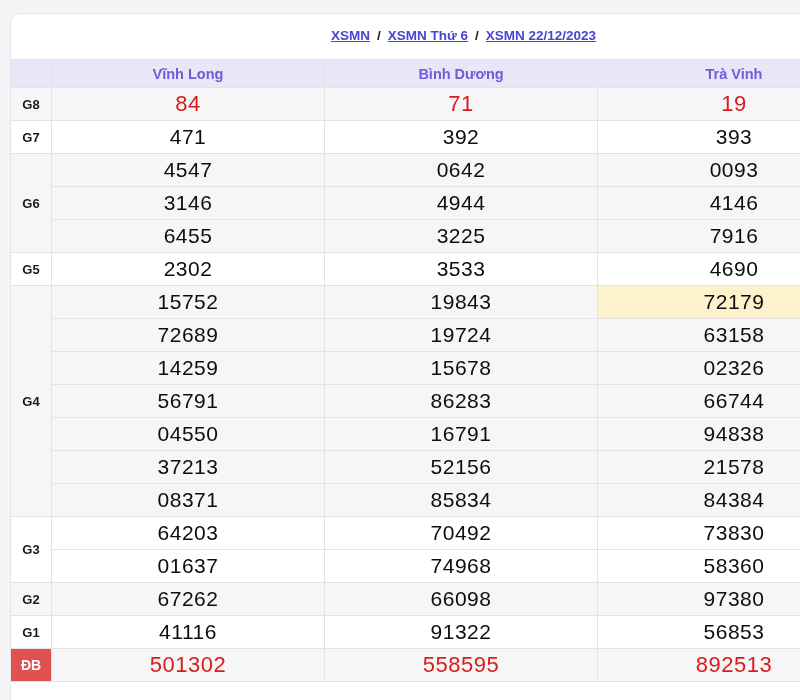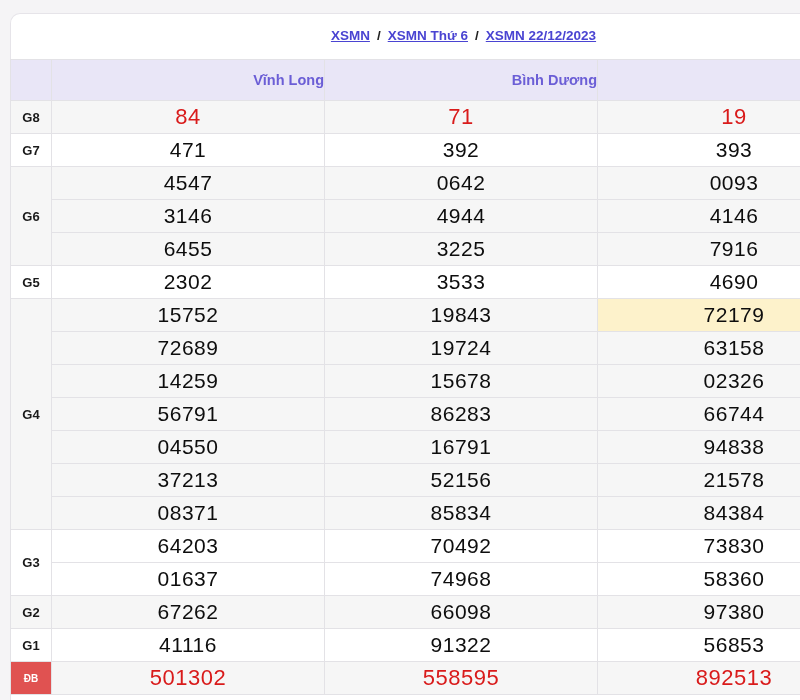--- a/index.html
+++ b/index.html
@@ -44,47 +44,46 @@
   }
   col.c-label{ width:41px; }
   col.c-data{ width:273px; }
   th,td{
     border:1px solid #e3e2e6;
     text-align:center;
     vertical-align:middle;
     overflow:hidden;
   }
   thead th{
-    height:41px;
+    height:28px;
     background:var(--headbg,#e9e6f7);
     color:var(--headtx,#6b5ed6);
     font-size:14.5px;
     font-weight:bold;
-    text-align:right;
   }
   td{ height:33px; }
   td.val{
     font-size:21px;
     font-weight:normal;
     color:#0d0d0d;
     letter-spacing:.5px;
   }
   td.plabel{
     font-size:13px;
     font-weight:bold;
     color:#1a1a1a;
   }
   tr.stripe td{ background:#f6f6f6; }
   tr.plain  td{ background:#ffffff; }
   td.val.red{ color:var(--red,#d91b1b); font-size:22px; }
   td.highlight{ background:var(--hl,#fdf2cb) !important; }
   td.badge{
     background:var(--badge,#e05251) !important;
     color:#ffffff;
-    font-size:10px;
+    font-size:14px;
     font-weight:bold;
   }
   
   tr.sub td{ border-top-color:#efeff1; }
 </style>
 </head>
 <body>
 
 <div class="container">
 

